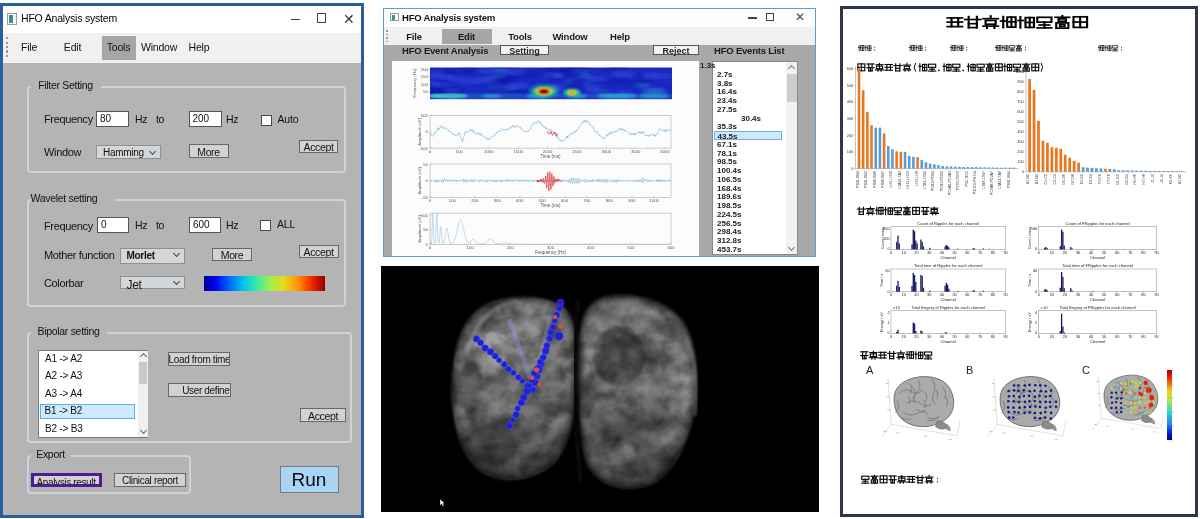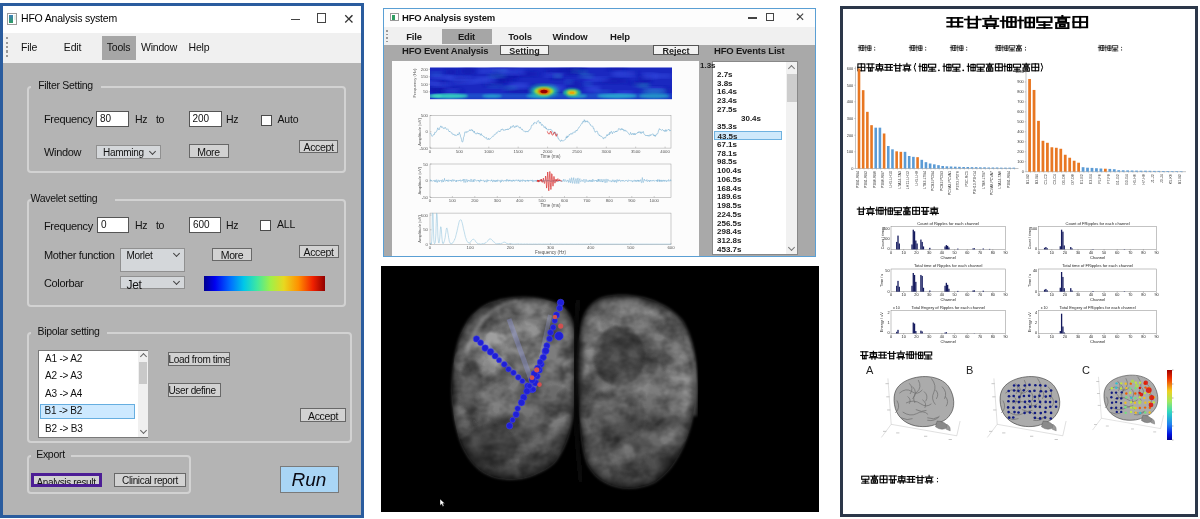--- a/index.html
+++ b/index.html
@@ -48,44 +48,44 @@
     <div style="position:absolute;left:299px;top:139.5px;width:39px;height:13.5px;background:#d2d2d2;border:1px solid #686868;font-size:10.5px;letter-spacing:-0.35px;color:#111;text-align:center;line-height:13.5px;white-space:nowrap;overflow:hidden;">Accept</div>
     <div style="position:absolute;left:44px;top:219.5px;font-size:11px;letter-spacing:-0.35px;color:#111;white-space:nowrap;">Frequency</div>
     <div style="position:absolute;left:97px;top:217px;width:32px;height:16px;background:#fff;border:1px solid #555;font-size:10px;color:#111;padding:1px 0 0 3px;">0</div>
     <div style="position:absolute;left:135px;top:219px;font-size:10.5px;letter-spacing:-0.35px;color:#111;white-space:nowrap;">Hz</div>
     <div style="position:absolute;left:156px;top:219px;font-size:10.5px;letter-spacing:-0.35px;color:#111;white-space:nowrap;">to</div>
     <div style="position:absolute;left:189px;top:217px;width:32px;height:16px;background:#fff;border:1px solid #555;font-size:10px;color:#111;padding:1px 0 0 3px;">600</div>
     <div style="position:absolute;left:226px;top:219px;font-size:10.5px;letter-spacing:-0.35px;color:#111;white-space:nowrap;">Hz</div>
     <div style="position:absolute;left:260px;top:219.5px;width:11px;height:11px;background:#fdfdfd;border:1px solid #4a4a4a;"></div>
     <div style="position:absolute;left:277px;top:217.5px;font-size:10.5px;letter-spacing:-0.2px;color:#111;">ALL</div>
     <div style="position:absolute;left:44px;top:249px;font-size:11px;letter-spacing:-0.35px;color:#111;white-space:nowrap;">Mother function</div>
-    <div style="position:absolute;left:119.5px;top:247.5px;width:65px;height:24px;background:#d4d7da;border:1px solid #909090;font-size:10px;letter-spacing:-0.3px;color:#111;padding:1px 0 0 6px;white-space:nowrap;">Morlet</div>
+    <div style="position:absolute;left:119.5px;top:247.5px;width:65px;height:16px;background:#d4d7da;border:1px solid #909090;font-size:10px;letter-spacing:-0.3px;color:#111;padding:1px 0 0 6px;white-space:nowrap;font-weight:bold;">Morlet</div>
     <div style="position:absolute;left:173.5px;top:251.25px;width:5px;height:5px;border:solid #444;border-width:0 0 1.2px 1.2px;transform:rotate(-45deg);"></div>
     <div style="position:absolute;left:212px;top:247.5px;width:40px;height:13.5px;background:#d2d2d2;border:1px solid #686868;font-size:10.5px;letter-spacing:-0.35px;color:#111;text-align:center;line-height:13.5px;white-space:nowrap;overflow:hidden;">More</div>
     <div style="position:absolute;left:298.5px;top:244.5px;width:40px;height:13px;background:#d2d2d2;border:1px solid #686868;font-size:10.5px;letter-spacing:-0.35px;color:#111;text-align:center;line-height:13px;white-space:nowrap;overflow:hidden;">Accept</div>
     <div style="position:absolute;left:44px;top:277px;font-size:11px;letter-spacing:-0.35px;color:#111;white-space:nowrap;">Colorbar</div>
     <div style="position:absolute;left:119.5px;top:276px;width:65px;height:12.5px;background:#d4d7da;border:1px solid #909090;font-size:12px;letter-spacing:-0.3px;color:#111;padding:1px 0 0 6px;white-space:nowrap;">Jet</div>
     <div style="position:absolute;left:173.5px;top:279.25px;width:5px;height:5px;border:solid #444;border-width:0 0 1.2px 1.2px;transform:rotate(-45deg);"></div>
     <div style="position:absolute;left:204px;top:276px;width:121px;height:14.5px;background:linear-gradient(90deg,#00008f 0%,#0000f0 9%,#0070ff 22%,#00c8e8 33%,#40e8a0 44%,#a0f048 55%,#e8d820 66%,#ff9000 78%,#f02000 90%,#900000 100%);"></div>
     <div style="position:absolute;left:38px;top:349.5px;width:110px;height:88px;background:#fff;border:1px solid #7a7a7a;"></div>
     <div style="position:absolute;left:45px;top:352.5px;font-size:10px;letter-spacing:-0.2px;color:#111;">A1 -&gt; A2</div>
     <div style="position:absolute;left:45px;top:370.0px;font-size:10px;letter-spacing:-0.2px;color:#111;">A2 -&gt; A3</div>
     <div style="position:absolute;left:45px;top:387.5px;font-size:10px;letter-spacing:-0.2px;color:#111;">A3 -&gt; A4</div>
     <div style="position:absolute;left:39.5px;top:404.0px;width:95px;height:15px;background:#cde9ff;border:1px solid #66aee0;font-size:10px;letter-spacing:-0.2px;color:#111;padding-left:4px;">B1 -&gt; B2</div>
     <div style="position:absolute;left:45px;top:422.5px;font-size:10px;letter-spacing:-0.2px;color:#111;">B2 -&gt; B3</div>
     <div style="position:absolute;left:138px;top:350.5px;width:9.5px;height:86px;background:#f0f0f0;"></div>
     <div style="position:absolute;left:140.5px;top:354px;width:5px;height:5px;border:solid #666;border-width:1.2px 1.2px 0 0;transform:rotate(-45deg);"></div>
     <div style="position:absolute;left:140.5px;top:428px;width:5px;height:5px;border:solid #666;border-width:0 0 1.2px 1.2px;transform:rotate(-45deg);"></div>
     <div style="position:absolute;left:138.5px;top:362px;width:8.5px;height:22px;background:#c9c9c9;"></div>
     <div style="position:absolute;left:167.5px;top:351.5px;width:62px;height:14px;background:#d2d2d2;border:1px solid #686868;font-size:10px;letter-spacing:-0.35px;color:#111;text-align:center;line-height:14px;white-space:nowrap;overflow:hidden;">Load from times</div>
-    <div style="position:absolute;left:167.5px;top:382.5px;width:53px;height:14px;background:#d2d2d2;border:1px solid #686868;font-size:10px;letter-spacing:-0.35px;color:#111;text-align:left;line-height:14px;white-space:nowrap;overflow:hidden;">User define</div>
+    <div style="position:absolute;left:167.5px;top:382.5px;width:63px;height:14px;background:#d2d2d2;border:1px solid #686868;font-size:10px;letter-spacing:-0.35px;color:#111;text-align:right;line-height:14px;white-space:nowrap;overflow:hidden;">User define</div>
     <div style="position:absolute;left:300px;top:408px;width:46px;height:14px;background:#d2d2d2;border:1px solid #686868;font-size:10.5px;letter-spacing:-0.35px;color:#111;text-align:center;line-height:14px;white-space:nowrap;overflow:hidden;">Accept</div>
     <div style="position:absolute;left:30.5px;top:472.5px;width:71px;height:14.5px;background:#d2d2d2;border:3px solid #4c1d95;font-size:10px;letter-spacing:-0.35px;color:#111;text-align:center;line-height:14.5px;white-space:nowrap;overflow:hidden;">Analysis result</div>
     <div style="position:absolute;left:114px;top:472.5px;width:72px;height:14.5px;background:#d2d2d2;border:1px solid #686868;font-size:10px;letter-spacing:-0.35px;color:#111;text-align:center;line-height:14.5px;white-space:nowrap;overflow:hidden;">Clinical report</div>
-    <div style="position:absolute;left:279.5px;top:466px;width:59px;height:27px;background:#a9d5f5;border:1.5px solid #7a7a7a;font-size:19px;color:#0a0a14;text-align:center;line-height:26px;font-style:italic;">Run</div>
+    <div style="position:absolute;left:279.5px;top:466px;width:59px;height:27px;background:#a9d5f5;border:1.5px solid #7a7a7a;font-size:19px;color:#0a0a14;text-align:center;line-height:26px;">Run</div>
 <div style="position:absolute;left:383px;top:8px;width:433px;height:249px;border:1px solid #5a9fd4;background:#a9a9a9;"></div>
     <div style="position:absolute;left:384px;top:9px;width:431px;height:18px;background:#fdfdfd;"></div>
     <div style="position:absolute;left:390px;top:13px;width:9px;height:8px;border:1px solid #999;background:#fff;"></div>
     <div style="position:absolute;left:391.5px;top:14.5px;width:3.5px;height:5px;background:#2f9e62;"></div>
     <div style="position:absolute;left:402px;top:11.5px;font-size:9.5px;font-weight:bold;letter-spacing:-0.2px;color:#111;">HFO Analysis system</div>
     <div style="position:absolute;left:748px;top:17px;width:9px;height:1.5px;background:#444;"></div>
     <div style="position:absolute;left:766px;top:13px;width:8px;height:8px;border:1.3px solid #444;"></div>
     <div style="position:absolute;left:795px;top:10px;font-size:12px;color:#444;">✕</div>
     <div style="position:absolute;left:384px;top:27px;width:431px;height:18px;background:#f0f0f0;"></div>
     <div style="position:absolute;left:386px;top:30px;width:1.5px;height:12px;background-image:repeating-linear-gradient(180deg,#999 0 1.5px,transparent 1.5px 3.5px);"></div>

